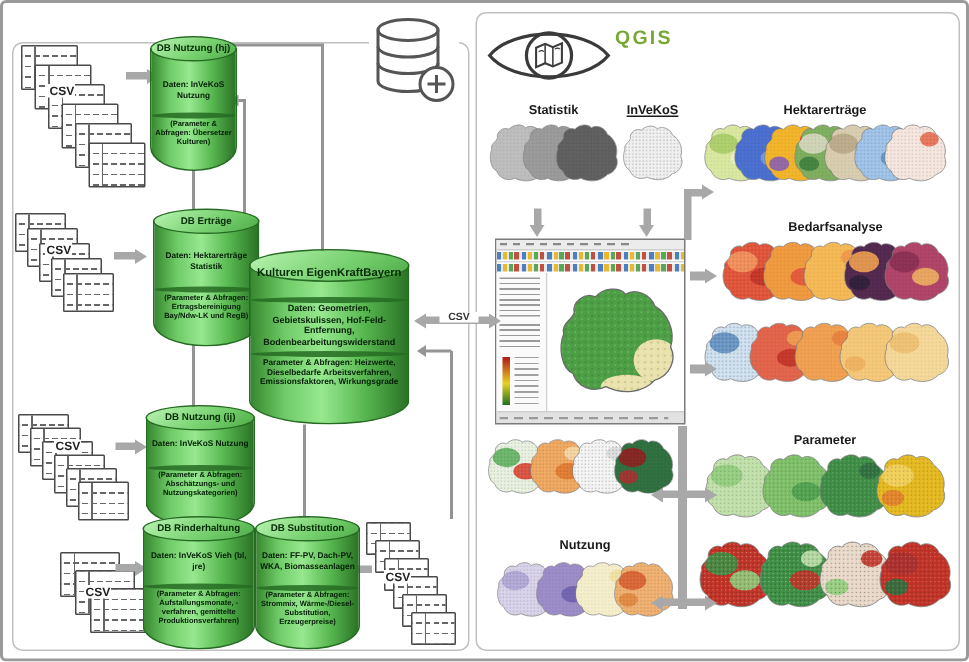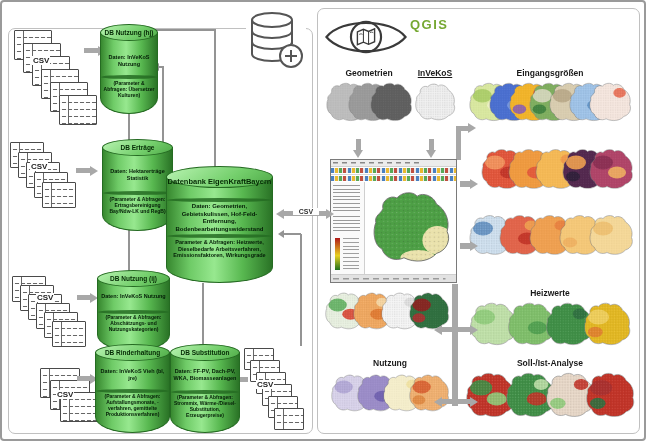--- a/index.html
+++ b/index.html
@@ -176,21 +176,21 @@
 </div>
 <div id="db1" class="cyl">
   <div class="cyl-top"></div>
   <div class="cyl-title">DB Erträge</div>
   <div class="cyl-data">Daten: Hektarerträge Statistik</div>
   <div class="cyl-sep s1"></div>
   <div class="cyl-params">(Parameter &amp; Abfragen: Ertragsbereinigung Bay/Ndw-LK und RegB)</div>
 </div>
 <div id="dbC" class="cyl">
   <div class="cyl-top"></div>
-  <div class="cyl-title">Datenbank EigenKraftBayern</div>
+  <div class="cyl-title">Kulturen EigenKraftBayern</div>
   <div class="cyl-sep s1"></div>
   <div class="cyl-data">Daten: Geometrien, Gebietskulissen, Hof-Feld-Entfernung, Bodenbearbeitungswiderstand</div>
   <div class="cyl-sep s2"></div>
   <div class="cyl-params">Parameter &amp; Abfragen: Heizwerte, Dieselbedarfe Arbeitsverfahren, Emissionsfaktoren, Wirkungsgrade</div>
 </div>
 <div id="db3" class="cyl">
   <div class="cyl-top"></div>
   <div class="cyl-title">DB Nutzung (ij)</div>
   <div class="cyl-data">Daten: InVeKoS Nutzung</div>
   <div class="cyl-sep s1"></div>
@@ -260,21 +260,21 @@
     <path d="M4,26 C22,4 78,4 96,26 C78,48 22,48 4,26 Z" fill="none" stroke="#3a3a3a" stroke-width="2.5"></path>
     <circle cx="50" cy="26" r="17.5" fill="none" stroke="#3a3a3a" stroke-width="2.5"></circle>
     <path d="M40,20 l7,-3 l6,2.5 l7,-3 v15 l-7,3 l-6,-2.5 l-7,3 Z" fill="#fff" stroke="#3a3a3a" stroke-width="1.6"></path>
     <path d="M47,17.3 v15 M53,19.6 v15" fill="none" stroke="#3a3a3a" stroke-width="1.2"></path>
     <path d="M42,23 q2.5,-1.5 4,0 M54.5,21 q2.5,-1.5 4,0" fill="none" stroke="#3a3a3a" stroke-width="0.9"></path>
   </svg>
 </div>
 <div id="qgis-text">QGIS</div>
 
 <div id="grp-geometrien" class="map-group">
-    <div class="map-label">Geometrien</div>
+    <div class="map-label">Statistik</div>
     <div class="map-strip">
       <svg class="map" viewBox="0 0 100 90">
         <g clip-path="url(#bavclip)">
           <use href="#bav" fill="#bdbdbd"></use>
           <rect width="100" height="90" fill="url(#speck)" opacity="0.28"></rect>
         </g>
         <use href="#bav" fill="none" stroke="#7d7d7d" stroke-width="1"></use>
       </svg>
       <svg class="map" viewBox="0 0 100 90">
         <g clip-path="url(#bavclip)">
@@ -298,21 +298,21 @@
       <svg class="map" viewBox="0 0 100 90">
         <g clip-path="url(#bavclip)">
           <use href="#bav" fill="#efefef"></use>
           <rect width="100" height="90" fill="url(#speck)" opacity="0.8"></rect>
         </g>
         <use href="#bav" fill="none" stroke="#7d7d7d" stroke-width="1"></use>
       </svg>
     </div>
   </div>
 <div id="grp-eingang" class="map-group">
-    <div class="map-label">Eingangsgrößen</div>
+    <div class="map-label">Hektarerträge</div>
     <div class="map-strip">
       <svg class="map" viewBox="0 0 100 90">
         <g clip-path="url(#bavclip)">
           <use href="#bav" fill="#d9e8a0"></use>
           <ellipse cx="34" cy="32" rx="20" ry="14" fill="#a8cc66" opacity="0.9"></ellipse>
           <ellipse cx="62" cy="52" rx="18" ry="12" fill="#eef2c8" opacity="0.9"></ellipse>
           <rect width="100" height="90" fill="url(#speck)" opacity="0.28"></rect>
         </g>
         <use href="#bav" fill="none" stroke="#7d7d7d" stroke-width="1"></use>
       </svg>
@@ -362,20 +362,21 @@
         <g clip-path="url(#bavclip)">
           <use href="#bav" fill="#f5e6de"></use>
           <ellipse cx="70" cy="26" rx="13" ry="10" fill="#e86a50" opacity="0.9"></ellipse>
           <rect width="100" height="90" fill="url(#speck)" opacity="0.55"></rect>
         </g>
         <use href="#bav" fill="none" stroke="#7d7d7d" stroke-width="1"></use>
       </svg>
     </div>
   </div>
 <div id="grp-bedarf" class="map-group">
+    <div class="map-label">Bedarfsanalyse</div>
     <div class="map-strip">
       <svg class="map" viewBox="0 0 100 90">
         <g clip-path="url(#bavclip)">
           <use href="#bav" fill="#e2553a"></use>
           <ellipse cx="34" cy="32" rx="20" ry="14" fill="#f4975f" opacity="0.9"></ellipse>
           <ellipse cx="62" cy="52" rx="18" ry="12" fill="#c23327" opacity="0.9"></ellipse>
           <rect width="100" height="90" fill="url(#speck)" opacity="0.55"></rect>
         </g>
         <use href="#bav" fill="none" stroke="#7d7d7d" stroke-width="1"></use>
       </svg>
@@ -493,21 +494,21 @@
           <use href="#bav" fill="#2f6f3f"></use>
           <ellipse cx="28" cy="60" rx="14" ry="10" fill="#a83030" opacity="0.9"></ellipse>
           <ellipse cx="34" cy="32" rx="20" ry="14" fill="#8f1f1f" opacity="0.9"></ellipse>
           <rect width="100" height="90" fill="url(#speck)" opacity="0.28"></rect>
         </g>
         <use href="#bav" fill="none" stroke="#7d7d7d" stroke-width="1"></use>
       </svg>
     </div>
   </div>
 <div id="grp-potenziale" class="map-group">
-    <div class="map-label">Heizwerte</div>
+    <div class="map-label">Parameter</div>
     <div class="map-strip">
       <svg class="map" viewBox="0 0 100 90">
         <g clip-path="url(#bavclip)">
           <use href="#bav" fill="#bfe0a8"></use>
           <ellipse cx="34" cy="32" rx="20" ry="14" fill="#8fcc7a" opacity="0.9"></ellipse>
           <rect width="100" height="90" fill="url(#speck)" opacity="0.55"></rect>
         </g>
         <use href="#bav" fill="none" stroke="#7d7d7d" stroke-width="1"></use>
       </svg>
       <svg class="map" viewBox="0 0 100 90">
@@ -569,21 +570,20 @@
           <use href="#bav" fill="#f0b070"></use>
           <ellipse cx="28" cy="60" rx="14" ry="10" fill="#e08840" opacity="0.9"></ellipse>
           <ellipse cx="34" cy="32" rx="20" ry="14" fill="#d85f30" opacity="0.9"></ellipse>
           <rect width="100" height="90" fill="url(#speck)" opacity="0.55"></rect>
         </g>
         <use href="#bav" fill="none" stroke="#7d7d7d" stroke-width="1"></use>
       </svg>
     </div>
   </div>
 <div id="grp-sollist" class="map-group">
-    <div class="map-label">Soll-/Ist-Analyse</div>
     <div class="map-strip">
       <svg class="map" viewBox="0 0 100 90">
         <g clip-path="url(#bavclip)">
           <use href="#bav" fill="#c23327"></use>
           <ellipse cx="34" cy="32" rx="20" ry="14" fill="#3f8f46" opacity="0.9"></ellipse>
           <ellipse cx="62" cy="52" rx="18" ry="12" fill="#8fcc7a" opacity="0.9"></ellipse>
           <rect width="100" height="90" fill="url(#speck)" opacity="0.8"></rect>
         </g>
         <use href="#bav" fill="none" stroke="#7d7d7d" stroke-width="1"></use>
       </svg>

